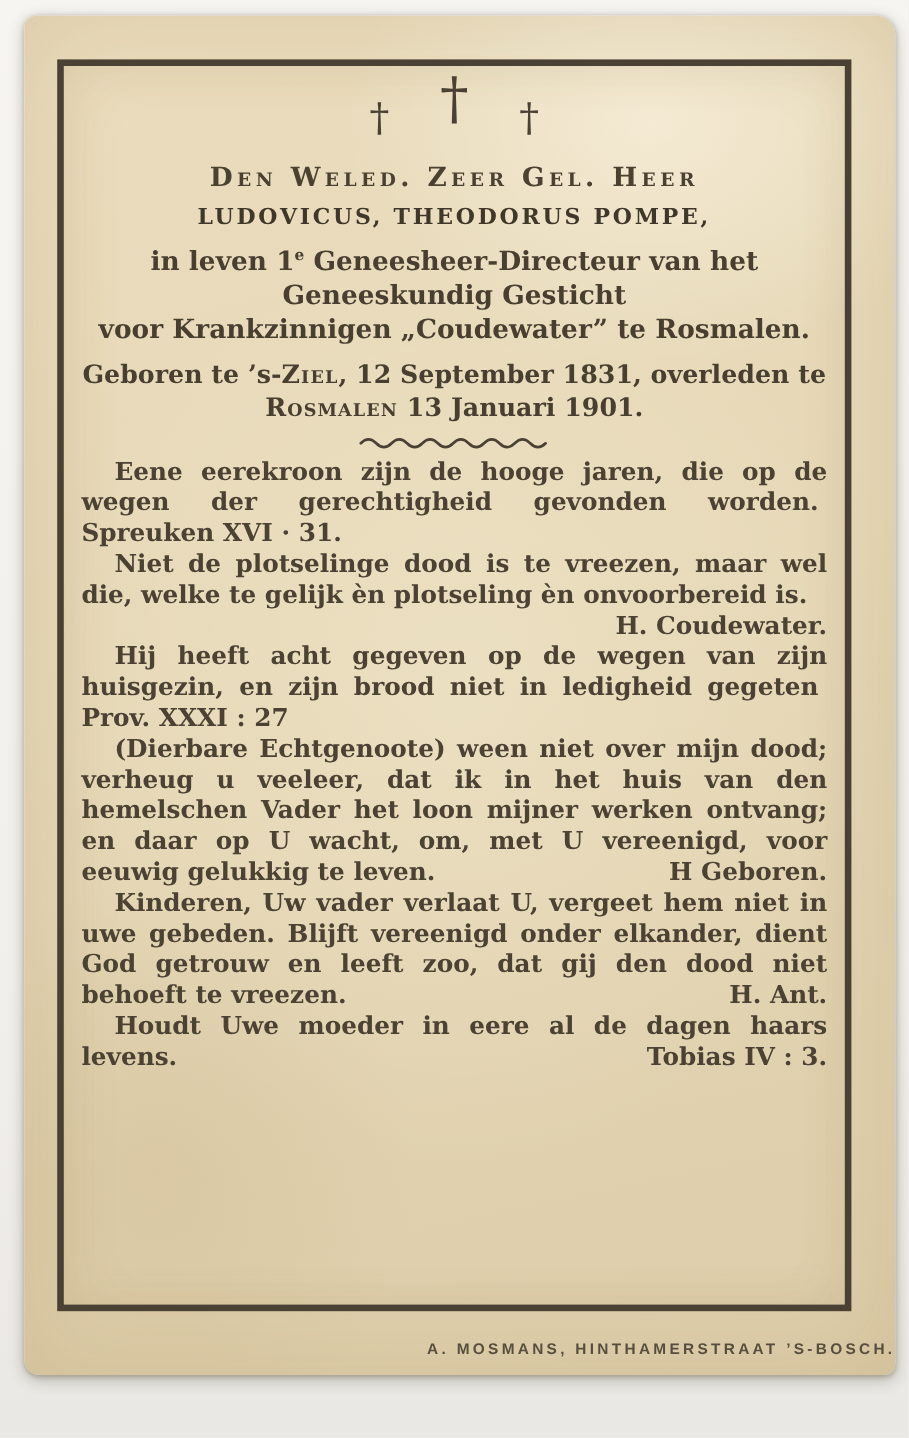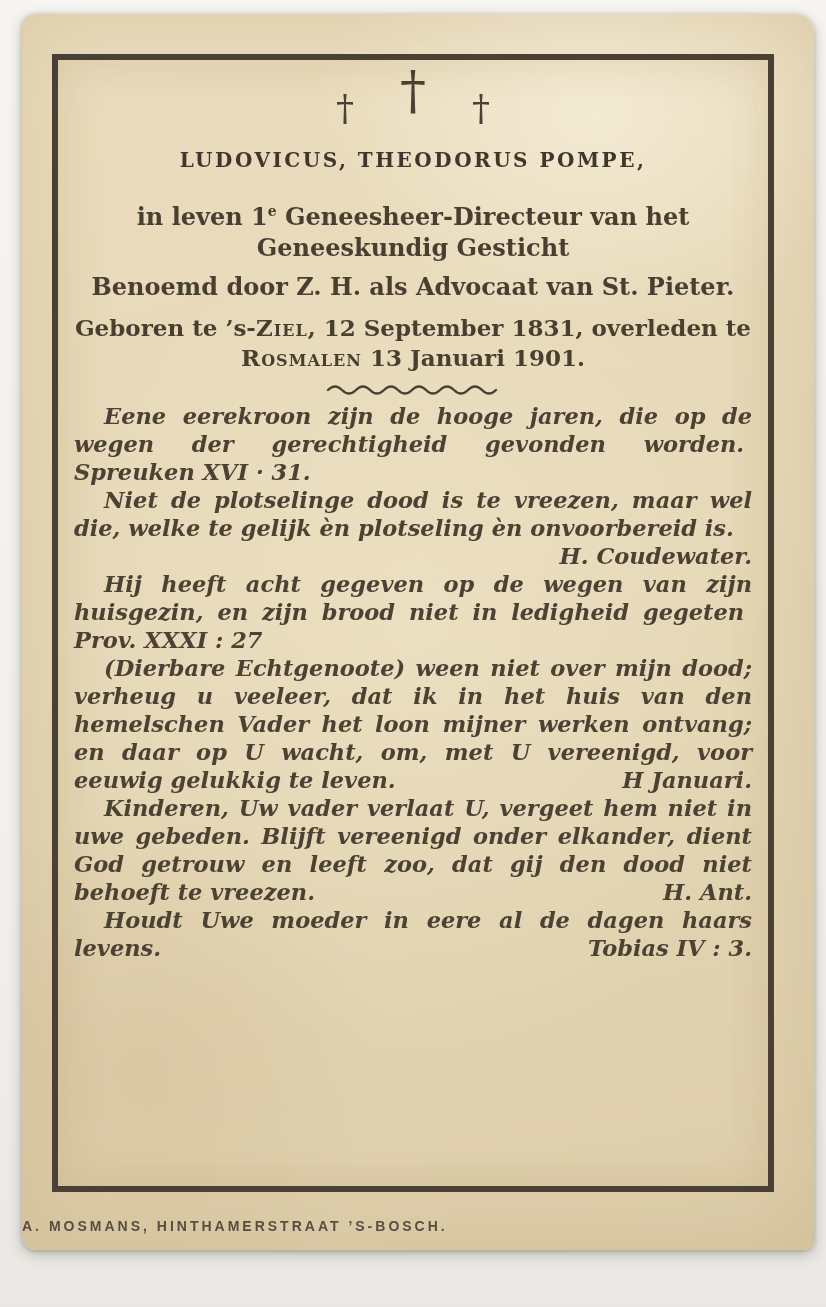--- a/index.html
+++ b/index.html
@@ -57,21 +57,21 @@
     font-variant: small-caps;
     font-size: 24px; font-weight: 700; letter-spacing: 4px;
     color: #4a4131;
   }
   .name {
     margin-top: 10px; text-align: center; white-space: nowrap;
     font-size: 20px; font-weight: 700; letter-spacing: 2.5px;
     color: #3f3729;
   }
   .role {
-    margin-top: 24px; text-align: center;
+    margin-top: 8px; text-align: center;
     font-size: 24px; font-weight: 700; line-height: 31px;
     color: #483f30;
   }
   .role sup { font-size: 14px; }
   .appointment {
     margin-top: 9px; text-align: center;
     font-size: 24px; font-weight: 700;
     color: #483f30;
   }
   .vitals {
@@ -80,72 +80,72 @@
     color: #483f30;
   }
   .sc { font-variant: small-caps; letter-spacing: 1px; }
   .divider { text-align: center; margin: 8px 0 2px 0; color: #4a4134; }
   
   .quotes {
     margin-top: 2px;
     font-size: 22.5px; font-weight: 700; line-height: 28px;
     text-align: justify;
     color: #4b4233;
-    font-style: italic;
   }
   .quote { margin: 0; text-indent: 30px; }
   .quote .attr { float: right; text-indent: 0; padding-left: 12px; }
   .quote::after { content: ""; display: block; clear: both; }
   
   .printer {
     position: absolute; left: 0; right: 0; bottom: 16px;
-    text-align: left;
+    text-align: right;
     font-family: "Liberation Sans", sans-serif;
     font-size: 14px; font-weight: 700; letter-spacing: 3px;
     color: #584e3f;
   }
 </style>
 </head>
 <body>
 
 <div class="scan">
   <div class="card">
     <div class="frame">
 
       <div class="crosses">
         <span class="cross">†</span>
         <span class="cross center">†</span>
         <span class="cross">†</span>
       </div>
 
 
+      <div class="honorific">Den Weled. Zeer Gel. Heer</div>
 
       <div class="name">LUDOVICUS, THEODORUS POMPE,</div>
 
       <div class="role">
         <span>in leven 1</span><sup>e</sup><span> Geneesheer-Directeur van het Geneeskundig Gesticht</span><br>
+        <span>voor Krankzinnigen „Coudewater” te Rosmalen.</span>
       </div>
 
-      <div class="appointment">Benoemd door Z. H. als Advocaat van St. Pieter.</div>
 
       <div class="vitals">
         <span>Geboren te ’s-</span><span class="sc">Ziel</span><span>, 12 September 1831, overleden te </span><span class="sc">Rosmalen</span><span> 13 Januari 1901.</span>
       </div>
 
       <div class="divider">
         <svg width="176" height="14" viewBox="0 0 176 14" aria-hidden="true">
           <path d="M3 8 Q 10 1, 17 8 T 31 8 T 45 8 T 59 8 T 73 8 T 87 8 T 101 8 T 115 8 T 129 8 T 143 8 T 157 8 T 171 8" fill="none" stroke="currentColor" stroke-width="2.4" stroke-linecap="round"></path>
         </svg>
       </div>
 
       <div class="quotes">
         <p class="quote"><span>Eene eerekroon zijn de hooge jaren, die op de wegen der gerechtigheid gevonden worden.&nbsp; Spreuken XVI · 31.</span><span class="attr"></span></p>
         <p class="quote"><span>Niet de plotselinge dood is te vreezen, maar wel die, welke te gelijk èn plotseling èn onvoorbereid is.</span><span class="attr">H. Coudewater.</span></p>
         <p class="quote"><span>Hij heeft acht gegeven op de wegen van zijn huisgezin, en zijn brood niet in ledigheid gegeten&nbsp; Prov. XXXI : 27</span><span class="attr"></span></p>
-        <p class="quote"><span>(Dierbare Echtgenoote) ween niet over mijn dood; verheug u veeleer, dat ik in het huis van den hemelschen Vader het loon mijner werken ontvang; en daar op U wacht, om, met U vereenigd, voor eeuwig gelukkig te leven.</span><span class="attr">H Januari.</span></p>
+        <p class="quote"><span>(Dierbare Echtgenoote) ween niet over mijn dood; verheug u veeleer, dat ik in het huis van den hemelschen Vader het loon mijner werken ontvang; en daar op U wacht, om, met U vereenigd, voor eeuwig gelukkig te leven.</span><span class="attr">H Geboren.</span></p>
         <p class="quote"><span>Kinderen, Uw vader verlaat U, vergeet hem niet in uwe gebeden. Blijft vereenigd onder elkander, dient God getrouw en leeft zoo, dat gij den dood niet behoeft te vreezen.</span><span class="attr">H. Ant.</span></p>
         <p class="quote"><span>Houdt Uwe moeder in eere al de dagen haars levens.</span><span class="attr">Tobias IV : 3.</span></p>
       </div>
 
     </div>
 
     <div class="printer">A. MOSMANS, HINTHAMERSTRAAT ’S-BOSCH.</div>
   </div>
 </div>
 

